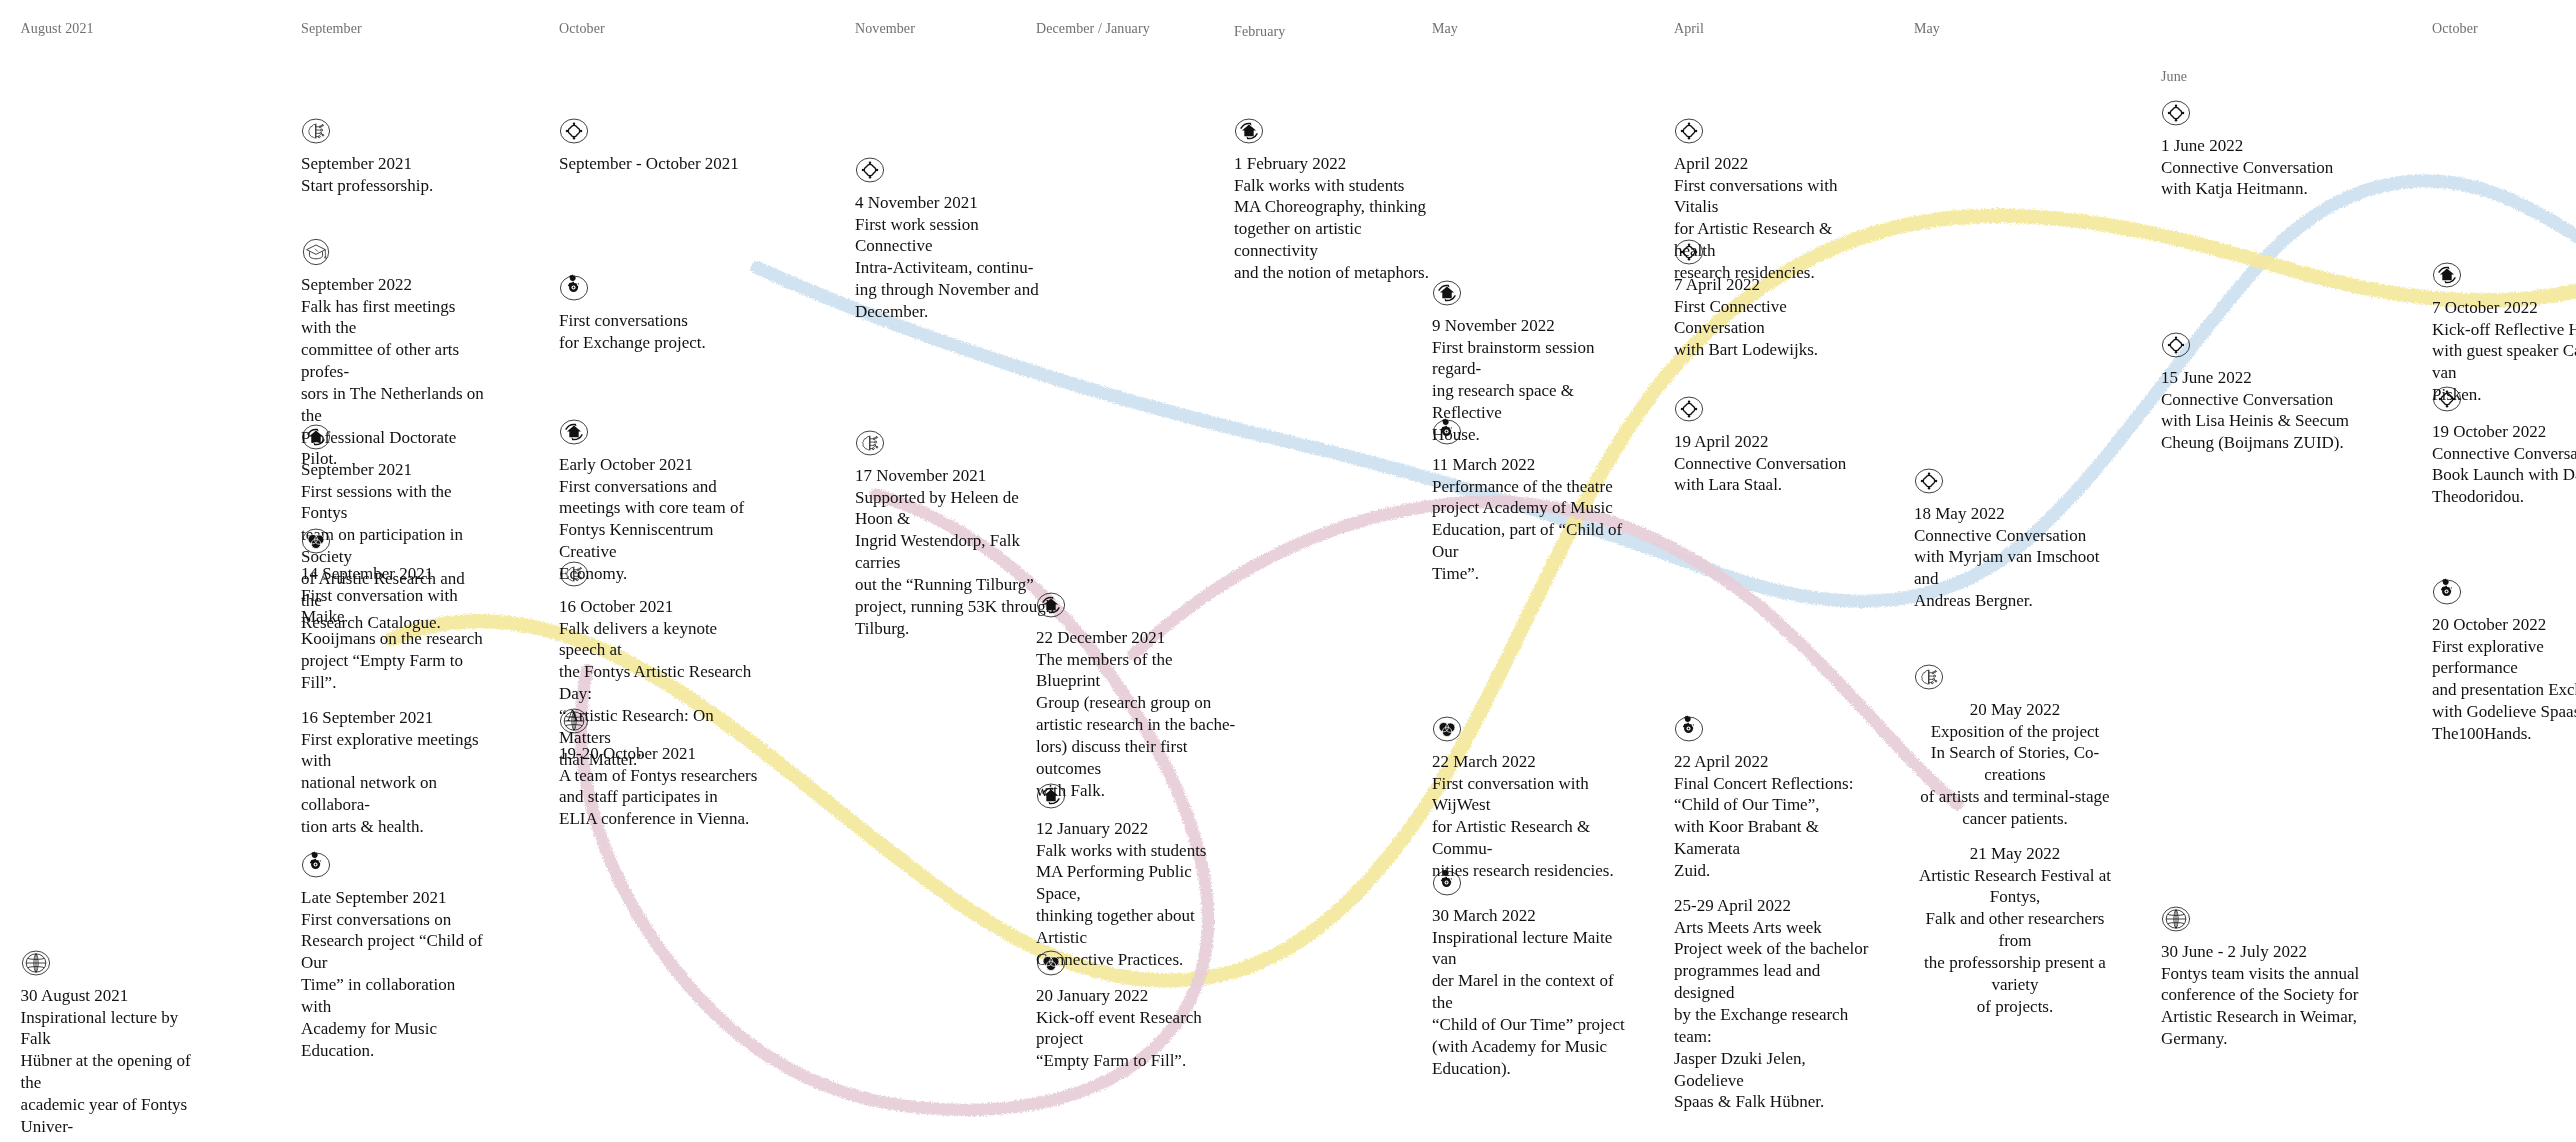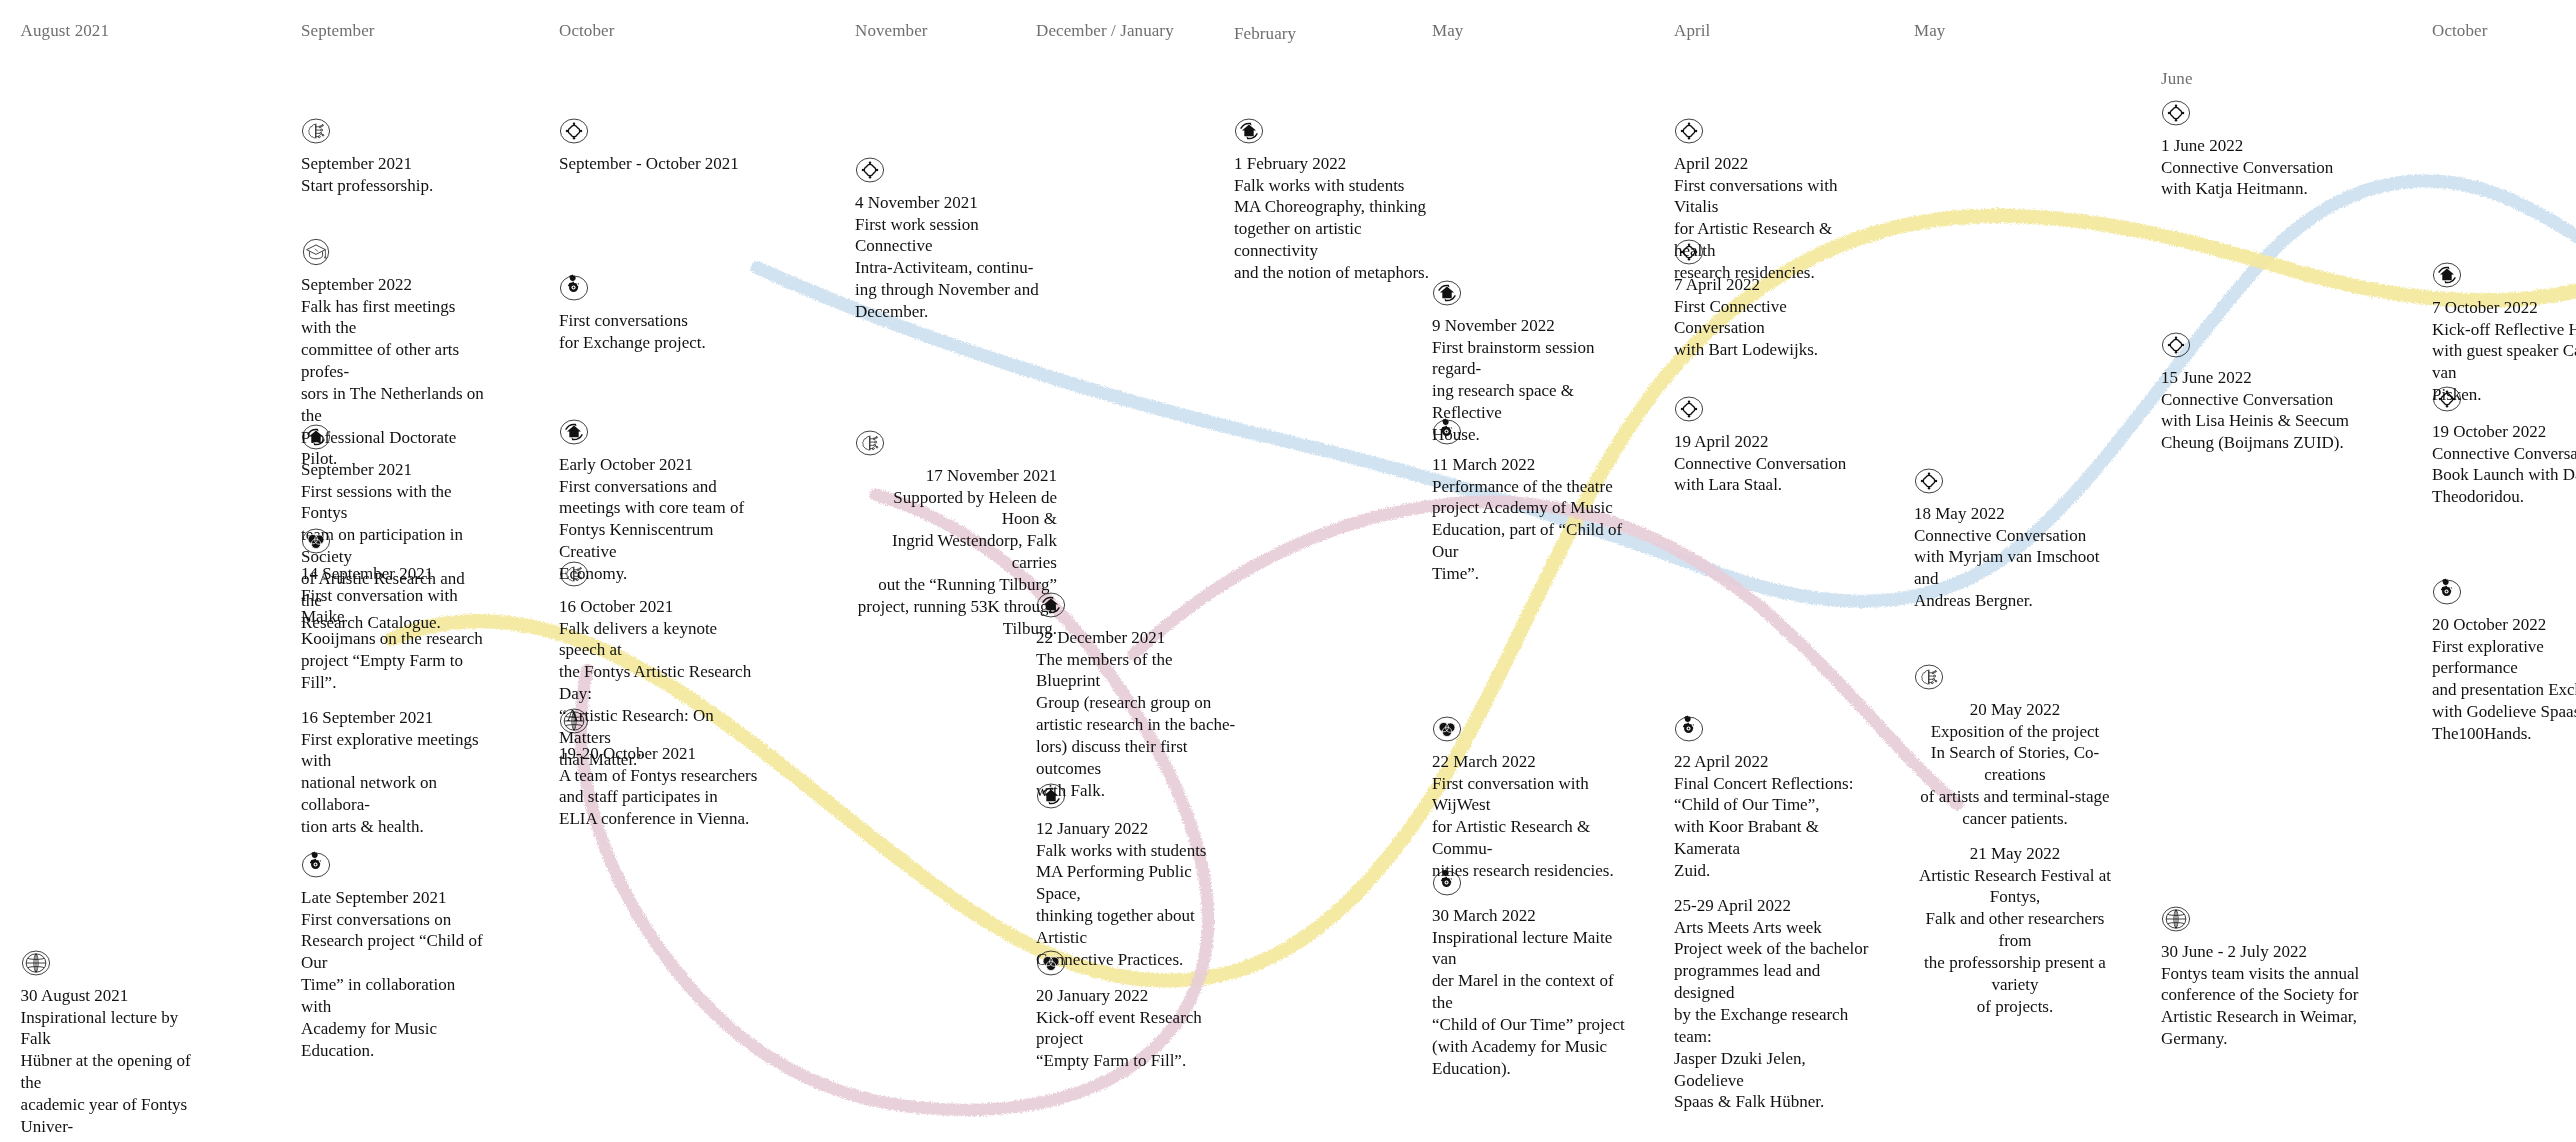--- a/index.html
+++ b/index.html
@@ -11,21 +11,21 @@
     overflow: hidden;
   }
   #stage { position: relative; width: 3143px; height: 1143px; background:#fff; }
 
   
   #ribbons { position:absolute; inset:0; width:3143px; height:1143px; z-index:0; pointer-events:none; }
 
   
   .month-head {
     position: absolute;
-    font-size: 17px;
+    font-size: 14px;
     color: #6f6f6f;
     letter-spacing: 0.1px;
     white-space: nowrap;
     z-index: 3;
   }
   .entry { position: absolute; width: 185px; }
 
   .ico {
     width: 30px; height: 30px;
     margin-bottom: 6.7px;
@@ -334,21 +334,21 @@
         <path d="M24.5 25c-3.2 2-4.8 5-4.8 7s1.6 5 4.8 7"></path>
         <path d="M39.5 25c3.2 2 4.8 5 4.8 7s-1.6 5-4.8 7"></path>
       </g>
     </svg>
         </span>
         <div class="etext"><span class="edate">4 November 2021</span><span class="ebody">First work session Connective
 Intra-Activiteam, continu-
 ing through November and
 December.</span></div>
       </div>
-      <div class="entry" style="left: 855px; top: 428px; width: 202px; text-align: right;">
+      <div class="entry" style="left: 855px; top: 428px; width: 202px;">
         <span class="ico">
     <svg viewBox="0 0 64 64" fill="none" stroke="#111" stroke-width="1.7">
       <ellipse cx="32" cy="32" rx="29" ry="25.5"></ellipse>
       <path d="M30 18c-4 0-6 2-6.5 4.5C20 22.5 18 25 18.5 28c-2 1.5-2.5 4.5-1 6.5-1 2.5 0 5.5 2.5 6.5.5 2.5 3 4 5.5 3.5 1 2 3.5 3 5.5 2V18z" stroke-width="1.5"></path>
       <path d="M32 16v32M32 23h7M32 30h10M32 37h8M32 44h6" stroke-width="1.5"></path>
       <circle cx="41" cy="23" r="2.1"></circle>
             <circle cx="44" cy="30" r="2.1"></circle>
       <circle cx="42" cy="37" r="2.1"></circle>
             <circle cx="39" cy="44" r="2.1"></circle>
       <circle cx="46" cy="20" r="1.7"></circle>

